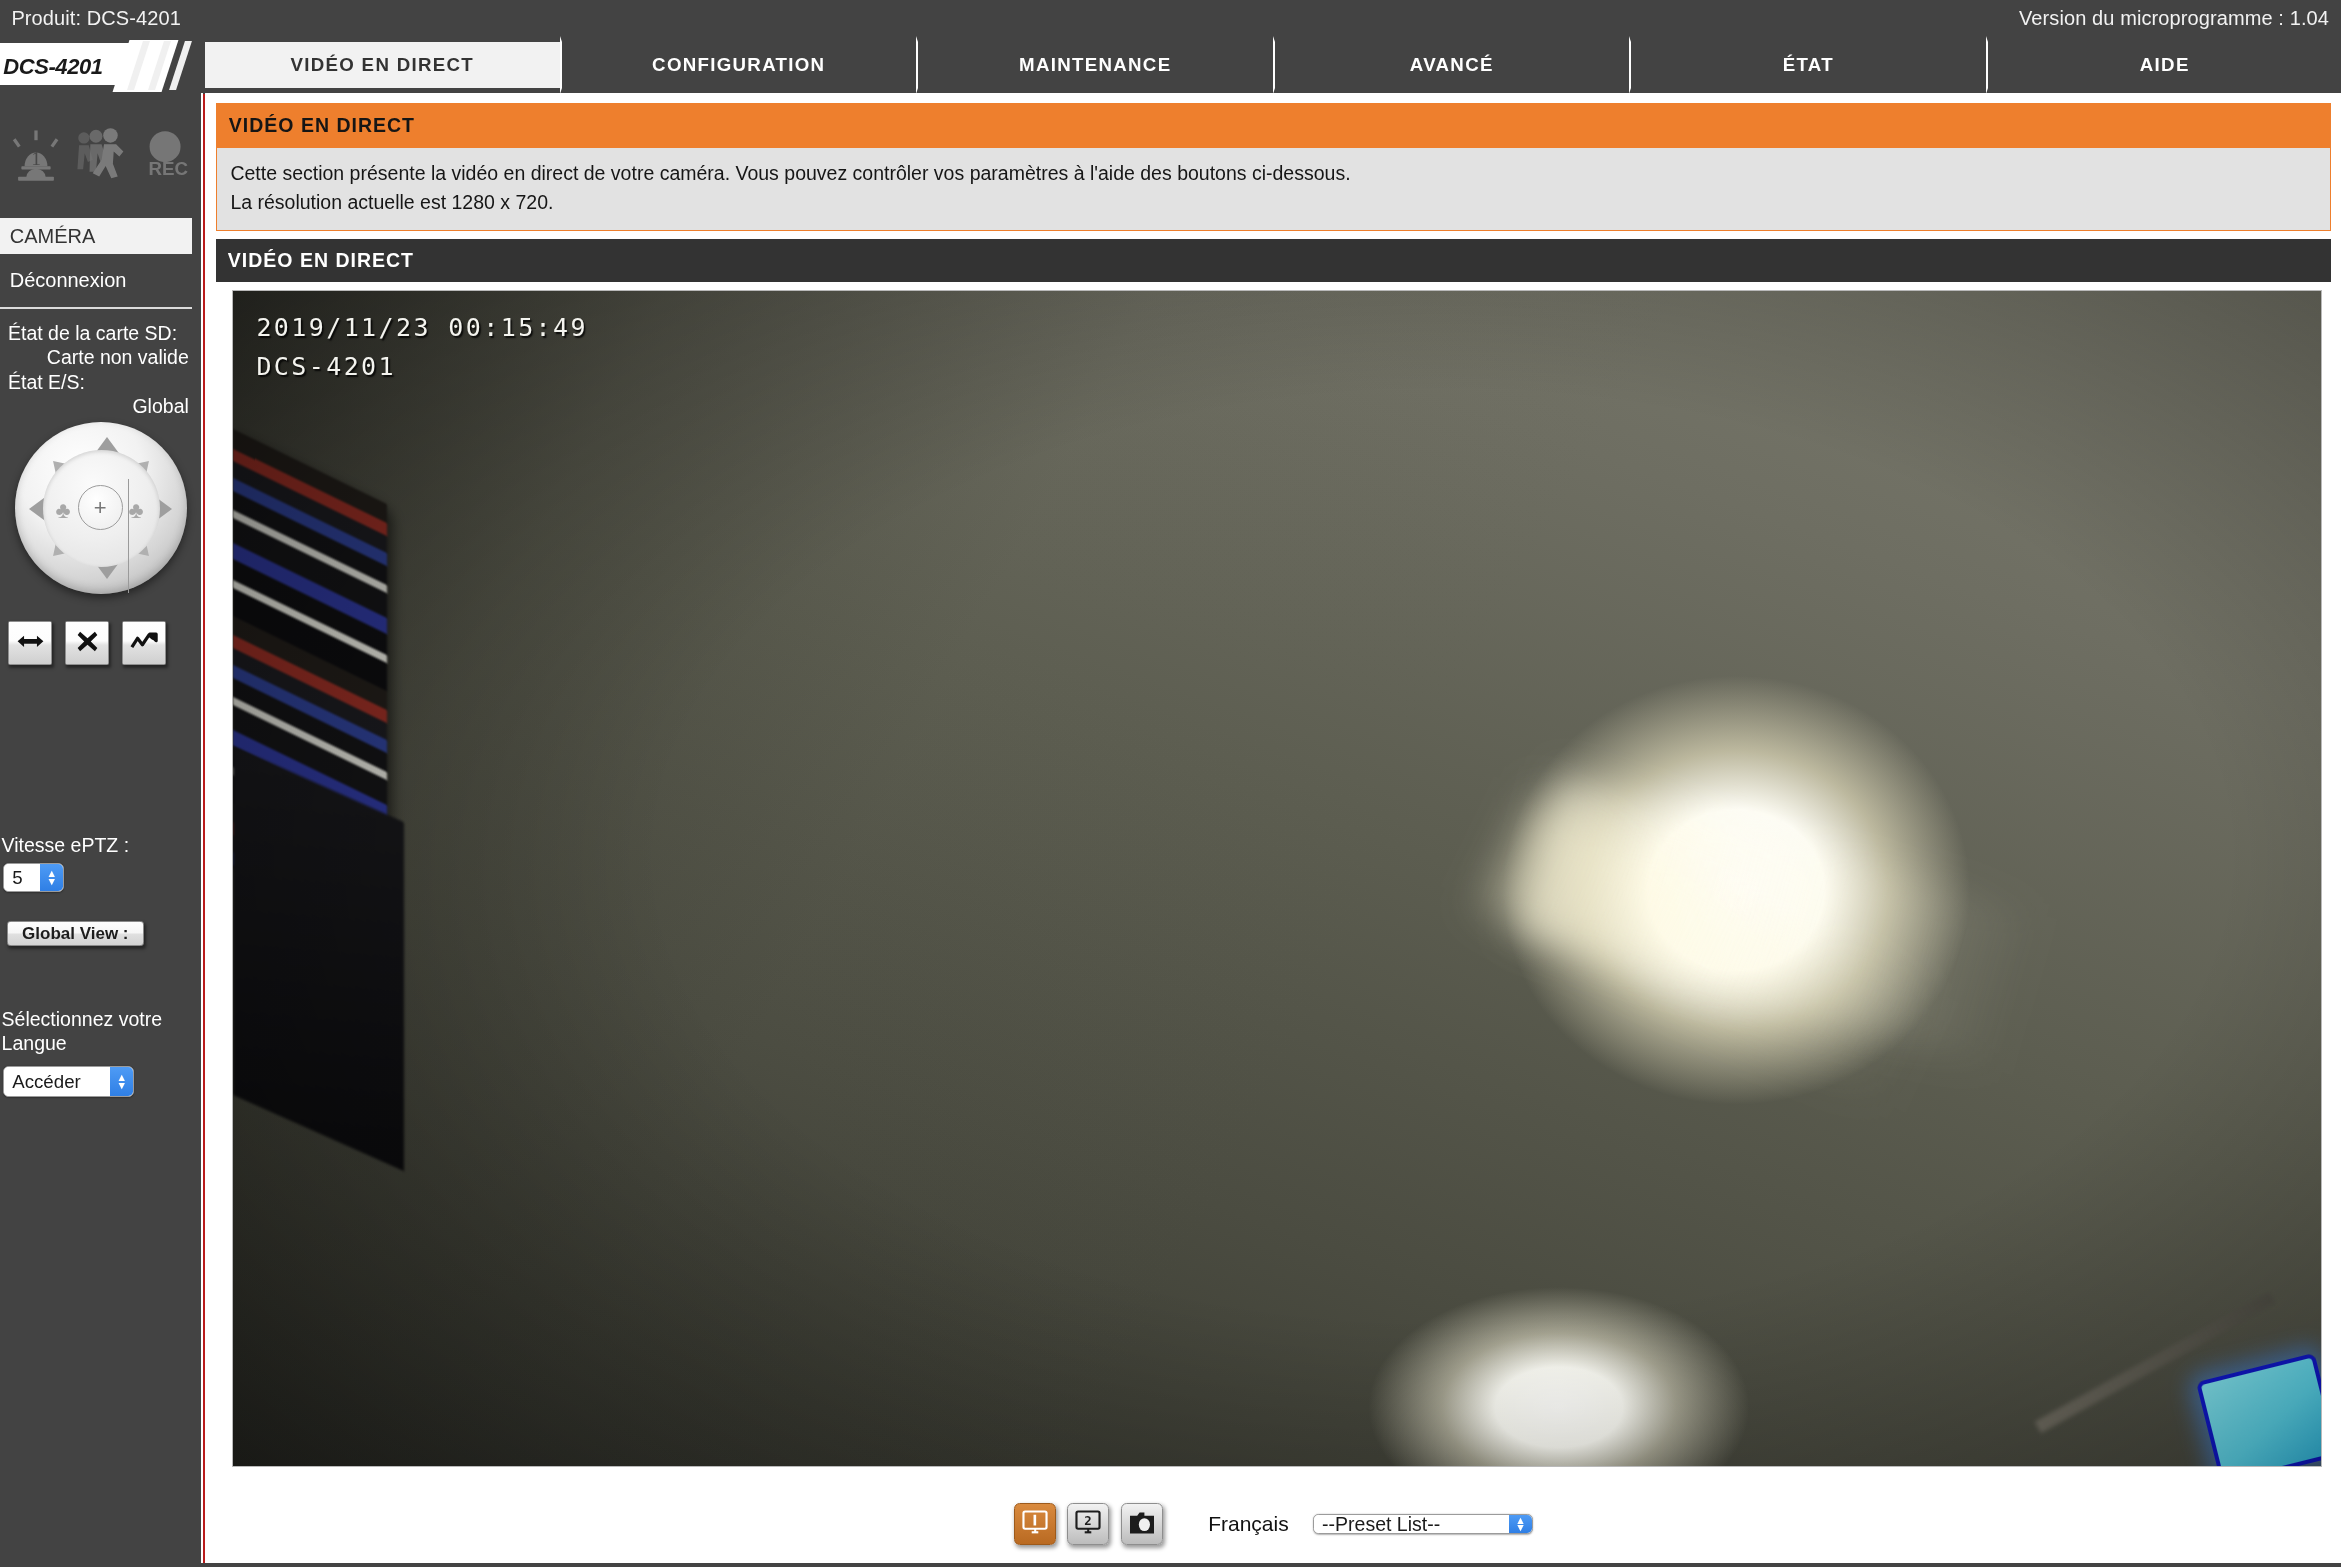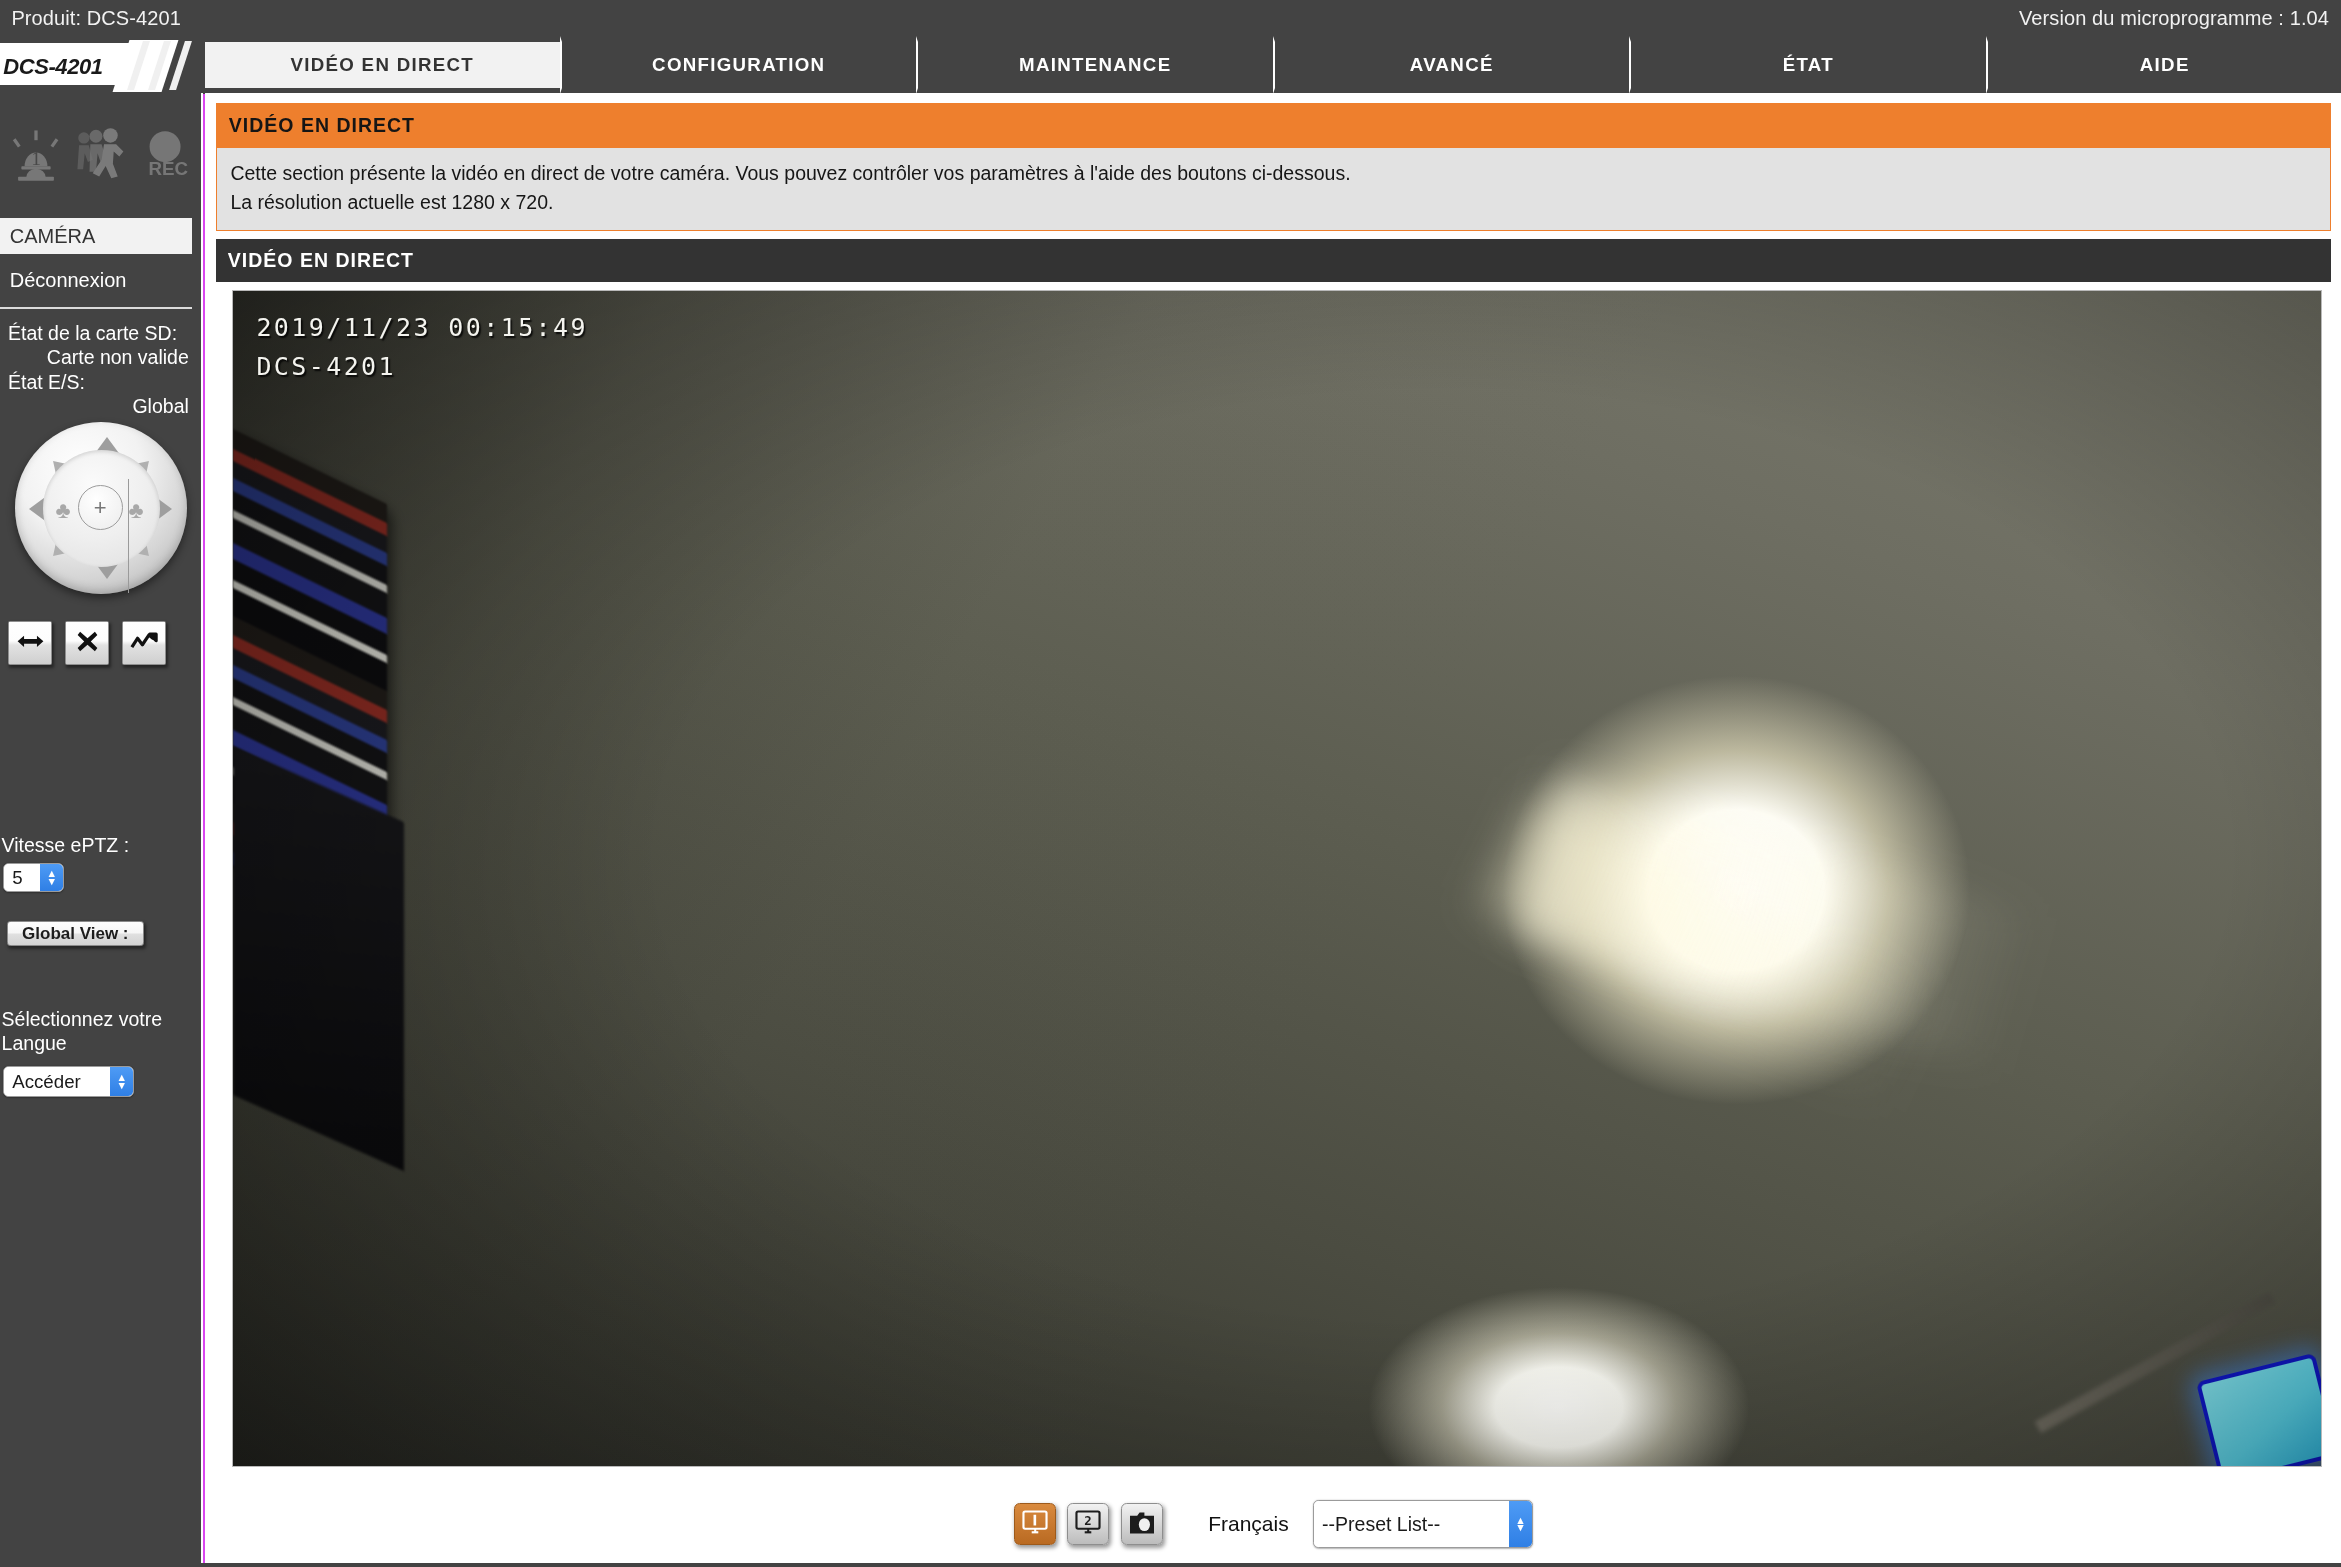--- a/index.html
+++ b/index.html
@@ -2,21 +2,21 @@
 <html style="font-size:13px"><head>
 <meta charset="utf-8">
 <style>
   * { box-sizing: border-box; margin: 0; padding: 0; }
   html, body {
     width: 2342px; height: 1567px;
     background: #ffffff;
     font-family: "Liberation Sans", sans-serif;
     overflow: hidden;
   }
-  #app { position: relative; width: 2342px; height: 1567px; background: #d946ef; }
+  #app { position: relative; width: 2342px; height: 1567px; background: #b91c1c; }
 
   
   .topbar {
     position: absolute; left: 0; top: 0; width: 2342px; height: 36px;
     background: #434343; color: #f2f2f2;
     display: flex; align-items: center; justify-content: space-between;
     padding: 0 13px 0 11.4px; font-size: 20px; letter-spacing: 0.1px;
   }
   .topbar .right { font-size: 20px; }
 
@@ -289,21 +289,21 @@
   }
   .tbbtn {
     width: 42px; height: 42px; border-radius: 5.7px;
     display: flex; align-items: center; justify-content: center;
     box-shadow: 1.6px 2.4px 4px rgba(0,0,0,.4); cursor: pointer;
   }
   .tbbtn.on  { background: linear-gradient(#d98a3e, #b96a22); border: 0.8px solid #9d5a1b; }
   .tbbtn.off { background: linear-gradient(#f2f2f2, #bcbcbc); border: 0.8px solid #8e8e8e; }
   .acceder-lbl { margin-left: 34px; font-size: 21px; color: #111; }
   #sel-preset {
-    position: static; height: 48px; margin-left: 13px; gap: 24px;
+    position: static; height: 20px; margin-left: 13px; gap: 24px;
   }
   #sel-preset .val { width: 171px; justify-content: flex-start; font-size: 19.5px; }
 
   .bottom-rule {
     position: absolute; left: 0; top: 1563px; width: 2342px; height: 4px;
     background: #434343;
   }
 </style>
 </head>
 <body>

